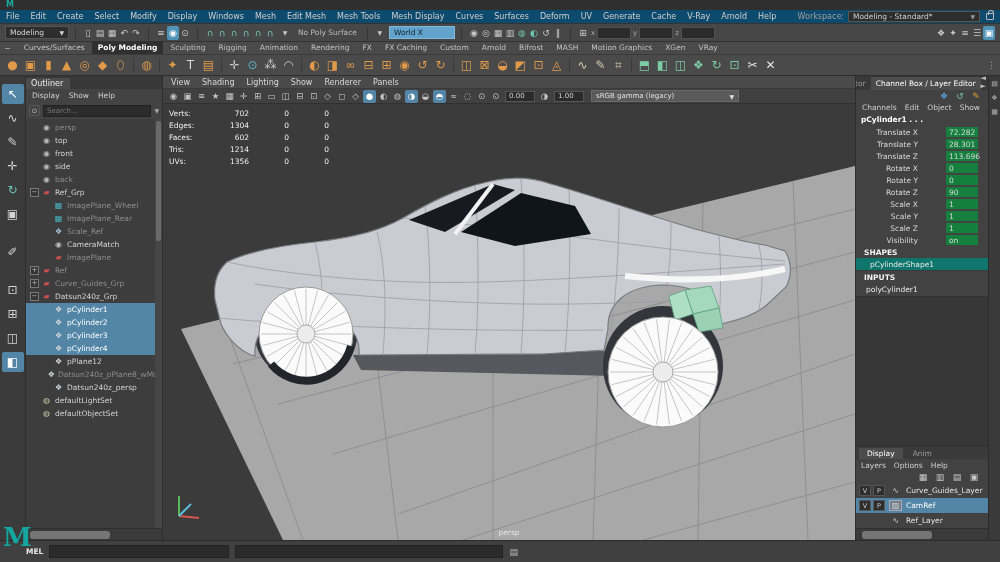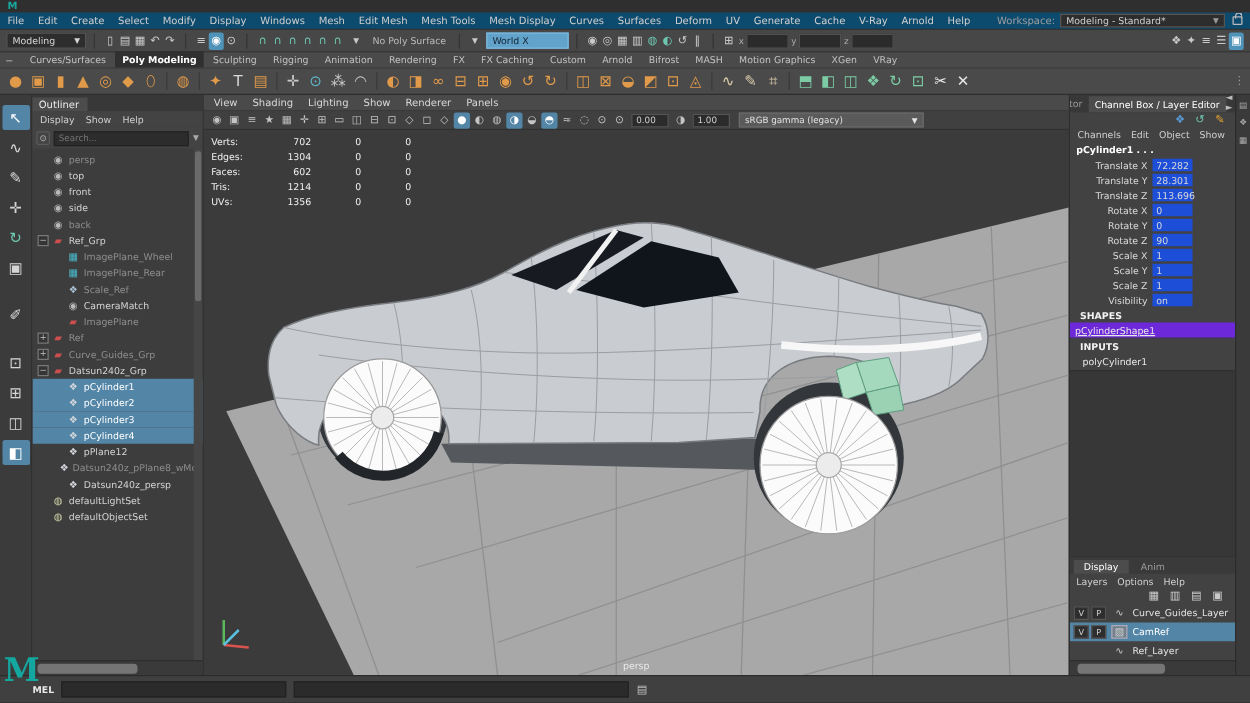--- a/index.html
+++ b/index.html
@@ -114,25 +114,25 @@
   .rp-tabs { height:14px; display:flex; background:#383838; align-items:flex-end; overflow:hidden; }
   .rp-tab { padding:2px 5px; white-space:nowrap; color:#9a9a9a; }
   .rp-tab.cut { width:34px; overflow:hidden; direction:rtl; }
   .rp-tab.active { background:#4c4c4c; color:#ffffff; }
   .rp-arrows { margin-left:auto; color:#bbb; font-size:7px; padding-right:2px; }
   .rp-minirow { height:11px; display:flex; justify-content:flex-end; gap:4px; padding-right:6px; align-items:center; }
   .rp-minirow span { font-size:8px; }
   .cb-menus { height:12px; display:flex; gap:8px; align-items:center; padding-left:6px; }
   .cb-menu { color:#cfcfcf; }
   .cb-object { height:13px; color:#ffffff; font-weight:bold; padding-left:5px; display:flex; align-items:center; }
-  .cb-row { height:12px; display:flex; align-items:center; }
+  .cb-row { height:12px; display:flex; align-items:center;gap:24px; }
   .cb-name { width:66px; text-align:right; color:#d8d8d8; padding-right:4px; }
-  .cb-val { width:32px; height:10px; background:#1d4ed8; color:#d8d8d8; display:flex; align-items:center; padding:0 3px; }
+  .cb-val { width:32px; height:10px; background:#15803d; color:#d8d8d8; display:flex; align-items:center; padding:0 3px; }
   .cb-header { height:12px; color:#f2f2f2; font-weight:bold; padding-left:8px; display:flex; align-items:center; }
-  .cb-sub { height:13px; color:#e8e8e8; padding-left:4px; display:flex; align-items:center; background:#6d28d9; border-bottom:1px solid #3a3a3a;text-decoration:underline; }
+  .cb-sub { height:13px; color:#e8e8e8; padding-left:14px; display:flex; align-items:center; background:#0f766e; border-bottom:1px solid #3a3a3a; }
   .cb-sub2 { height:13px; color:#e8e8e8; padding-left:10px; display:flex; align-items:center; }
   .cb-gapdark { flex:1; background:#373737; border-top:1px solid #2f2f2f; }
 
   
   .layers { background:#424242; border-top:1px solid #2f2f2f; }
   .ly-tabs { height:13px; display:flex; background:#3a3a3a; align-items:flex-end; gap:2px; padding-left:3px; }
   .ly-tab { padding:1px 8px; color:#9a9a9a; }
   .ly-tab.active { background:#4c4c4c; color:#fff; }
   .ly-menus { height:12px; display:flex; gap:8px; align-items:center; padding-left:5px; }
   .ly-icons { height:12px; display:flex; justify-content:flex-end; gap:5px; padding-right:8px; align-items:center; color:#7ccba4; font-size:8px; }

